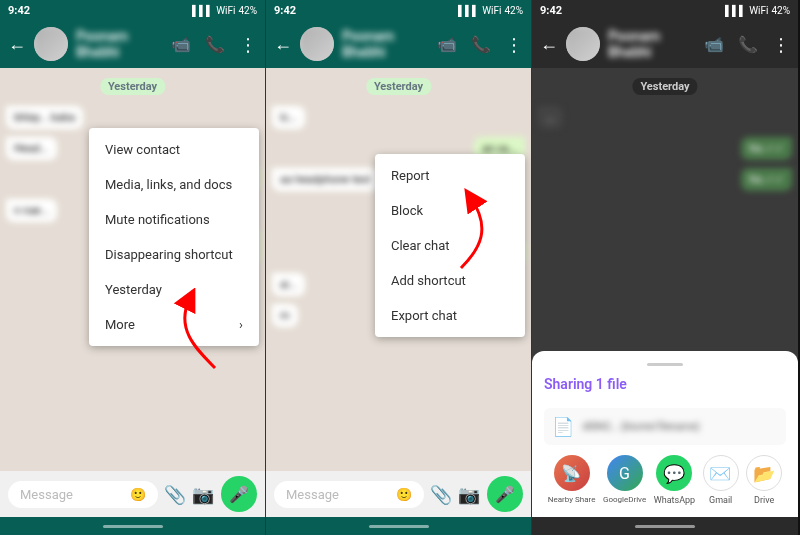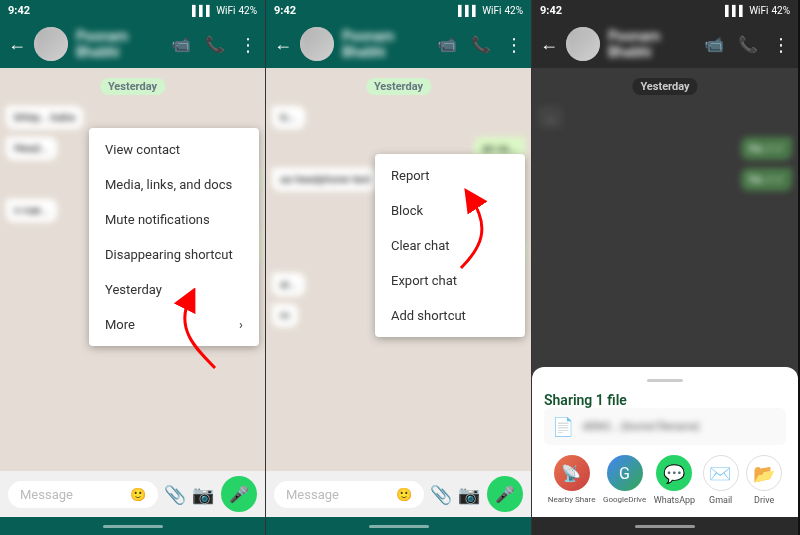--- a/index.html
+++ b/index.html
@@ -197,21 +197,21 @@
       border-radius: 12px 12px 0 0;
       padding: 12px;
       z-index: 50;
     }
     .share-handle {
       width: 36px; height: 3px;
       background: #ccc;
       border-radius: 2px;
       margin: 0 auto 10px;
     }
-    .share-title { font-size: 14px; font-weight: 600; margin-bottom: 0; color: #14532d; }
+    .share-title { font-size: 14px; font-weight: 600; margin-bottom: 16px; color: #8b5cf6; }
     .share-file {
       display: flex;
       align-items: center;
       gap: 8px;
       padding: 8px;
       background: #f9f9f9;
       border-radius: 6px;
       margin-bottom: 10px;
       font-size: 11px;
       color: #333;
@@ -411,24 +411,24 @@
       <div class="dropdown-item">
         <span>Report</span>
       </div>
       <div class="dropdown-item">
         <span>Block</span>
       </div>
       <div class="dropdown-item">
         <span>Clear chat</span>
       </div>
       <div class="dropdown-item">
+        <span>Add shortcut</span>
+      </div>
+      <div class="dropdown-item">
         <span>Export chat</span>
-      </div>
-      <div class="dropdown-item">
-        <span>Add shortcut</span>
       </div>
     </div>
 
     
     <svg class="arrow" width="100" height="100" style="top: 110px; right: 20px;">
       <defs>
         <marker id="ah2" markerWidth="8" markerHeight="8" refX="4" refY="4" orient="auto">
           <path d="M0,0 L8,4 L0,8 Z" fill="red"></path>
         </marker>
       </defs>

